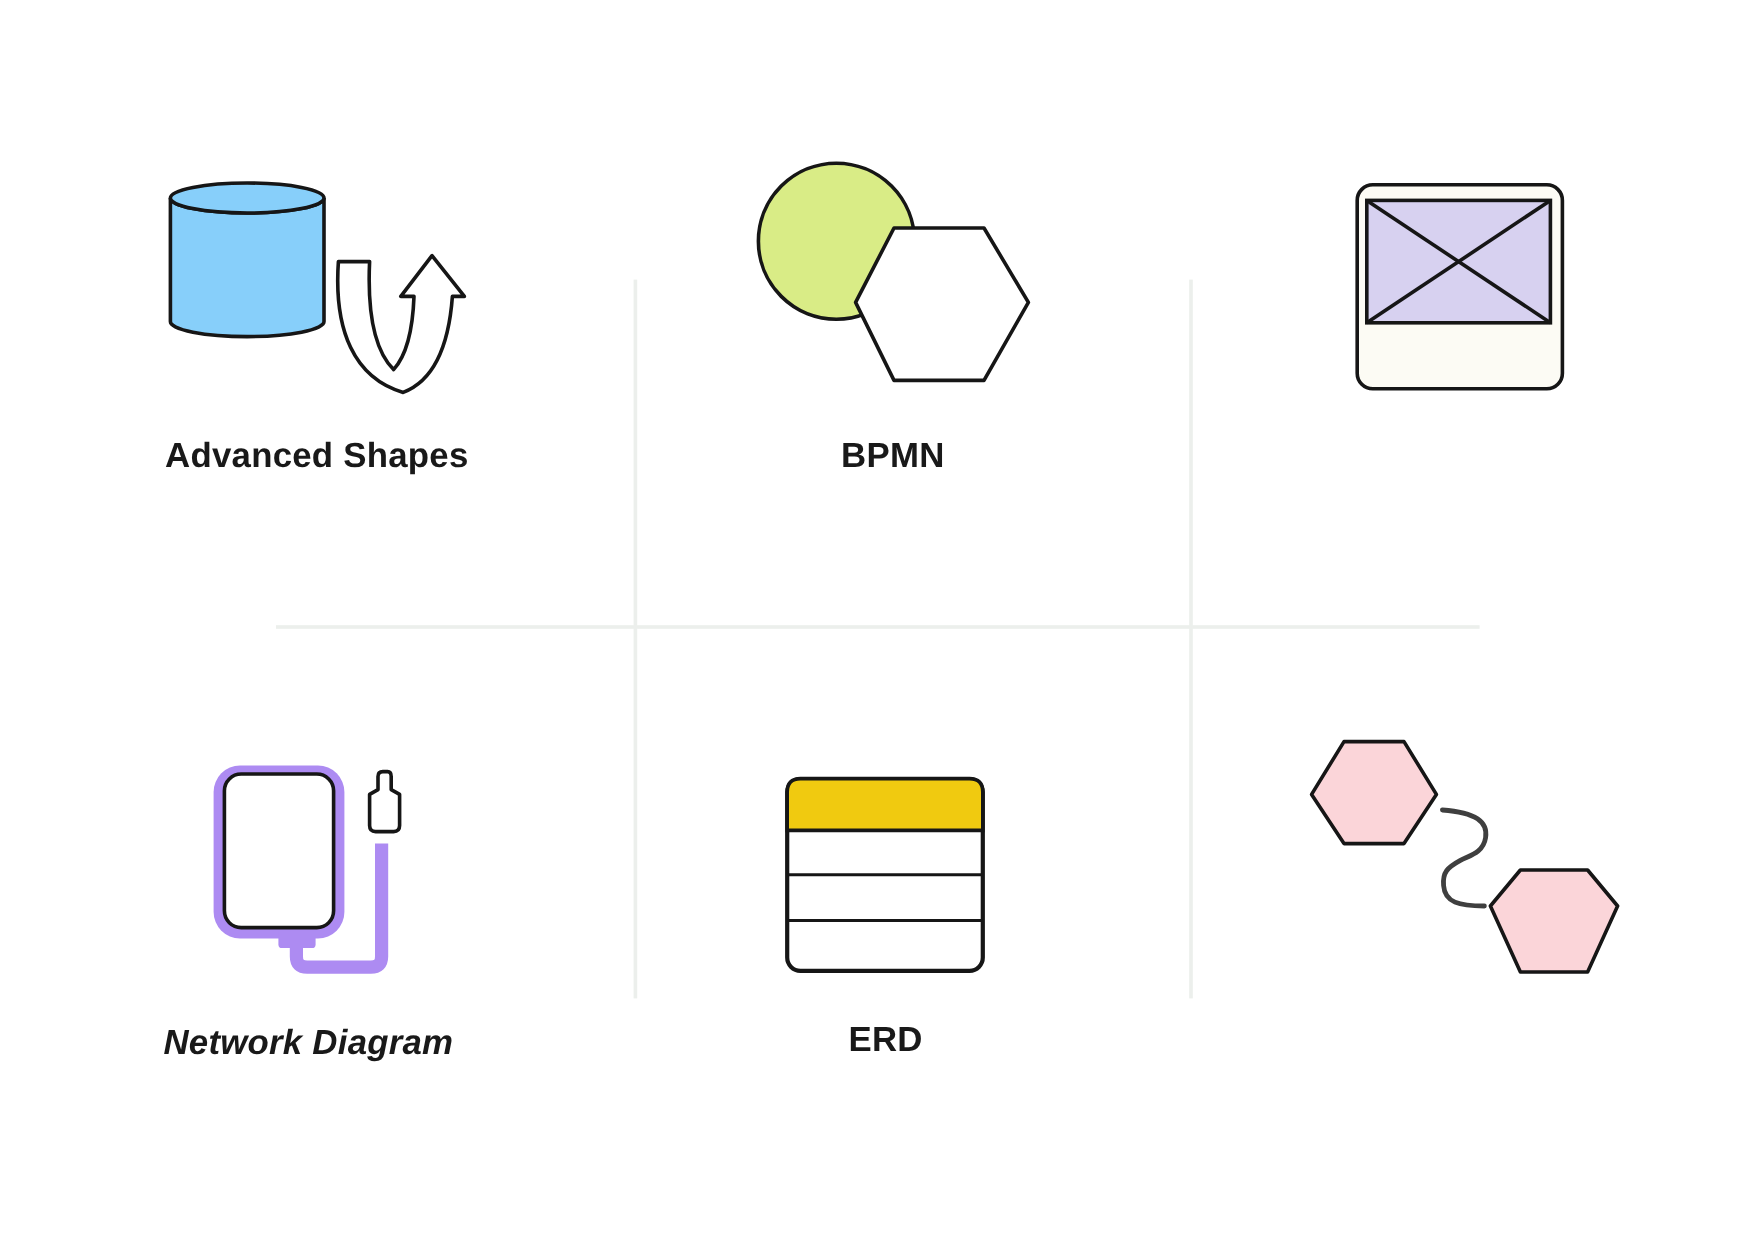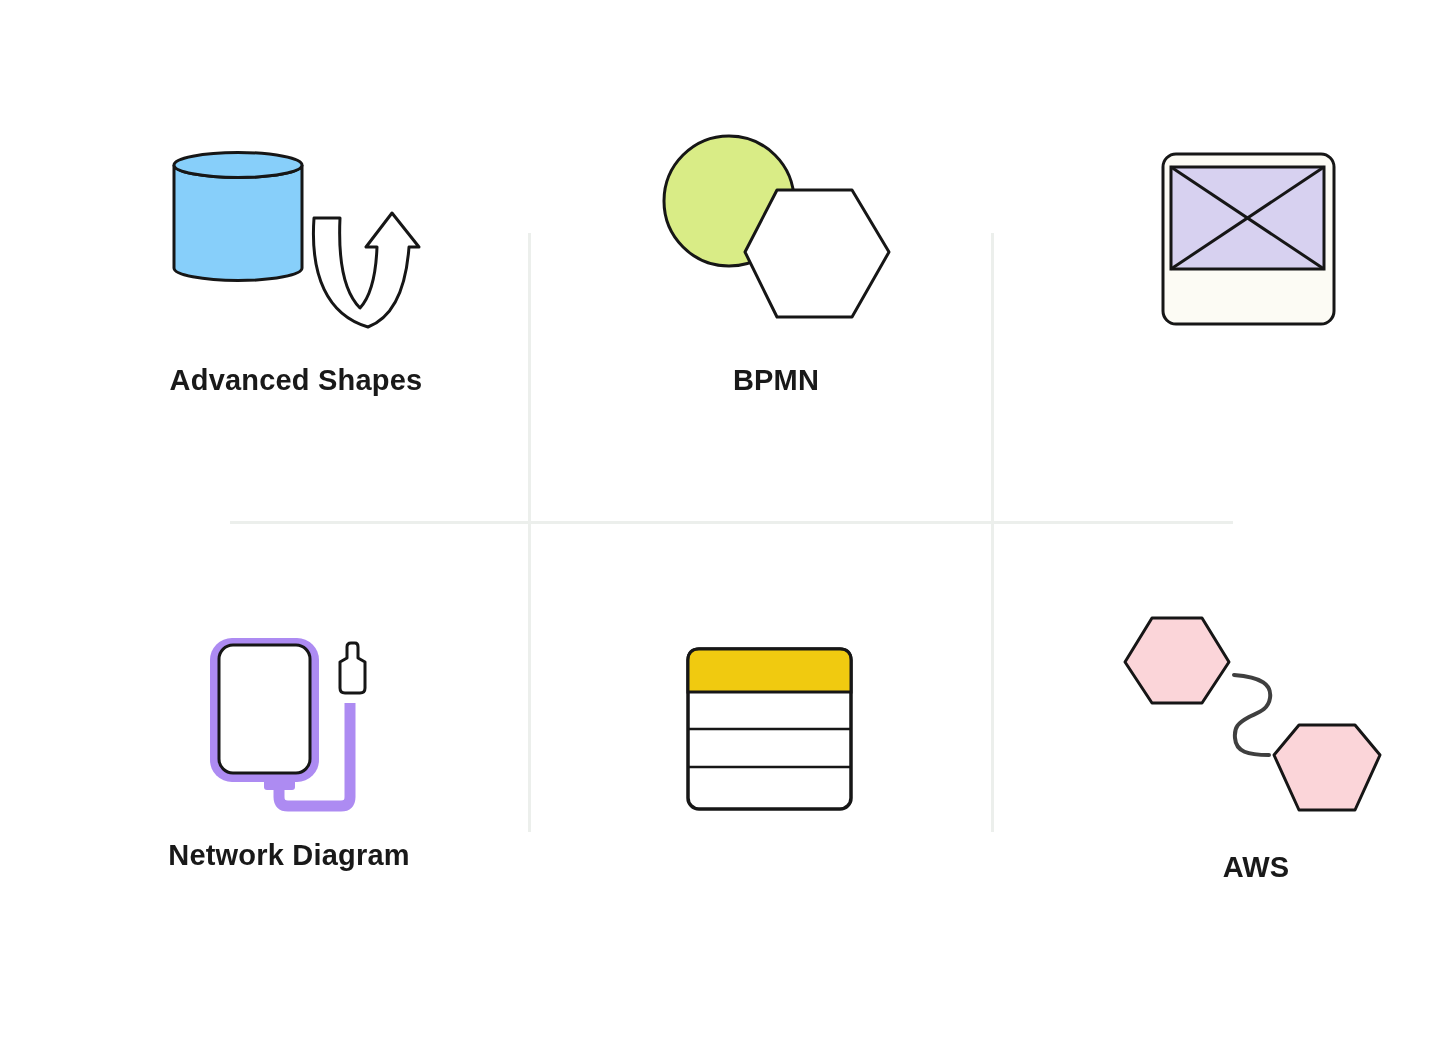--- a/index.html
+++ b/index.html
@@ -6,21 +6,21 @@
   .canvas{
     position:relative;width:1452px;height:1038px;
     background:var(--background,#fff);
     font-family:"Liberation Sans",sans-serif;
     overflow:hidden;
   }
   .divider{position:absolute;background:var(--divider,#ecefec);}
   .v1{left:528px;top:233px;width:3px;height:599px;}
   .v2{left:991px;top:233px;width:3px;height:599px;}
   .h1{left:230px;top:521px;width:1003px;height:3px;}
-  .cell{position:absolute;margin-left:32px;}
+  .cell{position:absolute;}
   .cell-1{left:0;top:0;width:529px;height:523px;}
   .cell-2{left:529px;top:0;width:463px;height:445px;}
   .cell-3{left:992px;top:0;width:460px;height:523px;}
   .cell-4{left:0;top:523px;width:529px;height:515px;}
   .cell-5{left:529px;top:523px;width:463px;height:515px;}
   .cell-6{left:992px;top:523px;width:460px;height:515px;}
   .icon{position:absolute;display:block;}
   .label{
     position:absolute;width:320px;text-align:center;
     font-size:29px;font-weight:600;letter-spacing:0.2px;
@@ -68,35 +68,35 @@
 
   <div class="cell cell-4">
     <svg class="icon" style="left:175px;top:112px;" width="165" height="180" viewBox="0 0 165 180">
       <path fill="none" stroke-width="11" d="M72,150 L72,162 Q72,171 81,171 L134,171 Q143,171 143,162 L143,68" stroke="#ad8bf2"></path>
       <rect stroke="none" x="3" y="3" width="109" height="144" rx="22" fill="#ad8bf2"></rect>
       <rect stroke="none" x="57" y="138" width="31" height="17" rx="3" fill="#ad8bf2"></rect>
       <rect class="ol" stroke-width="3" x="12" y="10" width="91" height="128" rx="14" fill="#ffffff"></rect>
       <path class="ol" stroke-width="3" stroke-linejoin="round" d="M140,23 V12 Q140,8 144,8 H148 Q151,8 151,12 V23 L158,27 V53
                Q158,58 153,58 H138 Q133,58 133,53 V27 Z" fill="#ffffff"></path>
     </svg>
-    <div class="label" style="left:97px;top:314px;">Network Diagram</div>
+    <div class="label" style="left:97px;top:328px;font-style:italic;">Network Diagram</div>
   </div>
 
   <div class="cell cell-5">
     <svg class="icon" style="left:125px;top:124px;" width="168" height="165" viewBox="0 0 168 165">
       <rect class="ol" stroke-width="3.5" x="2" y="2" width="163" height="160" rx="11" fill="#ffffff"></rect>
       <path class="ol" stroke-width="3" d="M13,2 H154 Q165,2 165,13 V45 H2 V13 Q2,2 13,2 Z" fill="#f0ca10"></path>
       <line class="ol" stroke-width="2.5" x1="2" y1="82" x2="165" y2="82"></line>
       <line class="ol" stroke-width="2.5" x1="2" y1="120" x2="165" y2="120"></line>
     </svg>
+    <div class="label" style="left:49px;top:326px;">ERD</div>
   </div>
 
   <div class="cell cell-6">
     <svg class="icon" style="left:98px;top:92px;" width="290" height="200" viewBox="0 0 290 200">
       <path fill="none" stroke-width="4" stroke-linecap="round" d="M112,60 C140,62 150,70 148,83 C146,96 134,98 127,102
                C116,108 112,112 113,123 C114,137 126,140 147,140" stroke="#3f3f3f"></path>
       <polygon class="ol" stroke-width="3" stroke-linejoin="round" points="3,47 30,3 80,3 107,47 80,88 30,88" fill="#fbd5d9"></polygon>
       <polygon class="ol" stroke-width="3" stroke-linejoin="round" points="152,140 177,110 233,110 258,140 233,195 177,195" fill="#fbd5d9"></polygon>
     </svg>
-    <div class="label" style="left:72px;top:326px;">AWS</div>
   </div>
 
 </div>
 
 </body></html>

